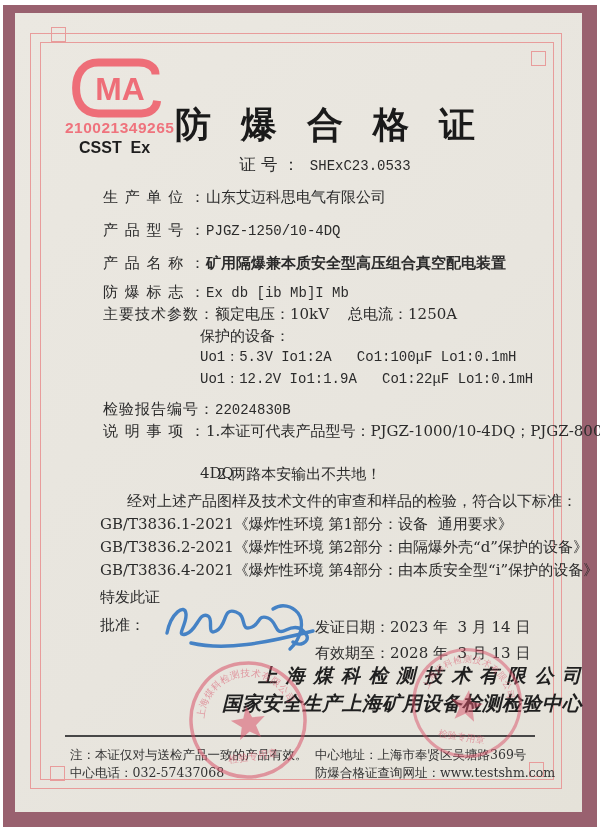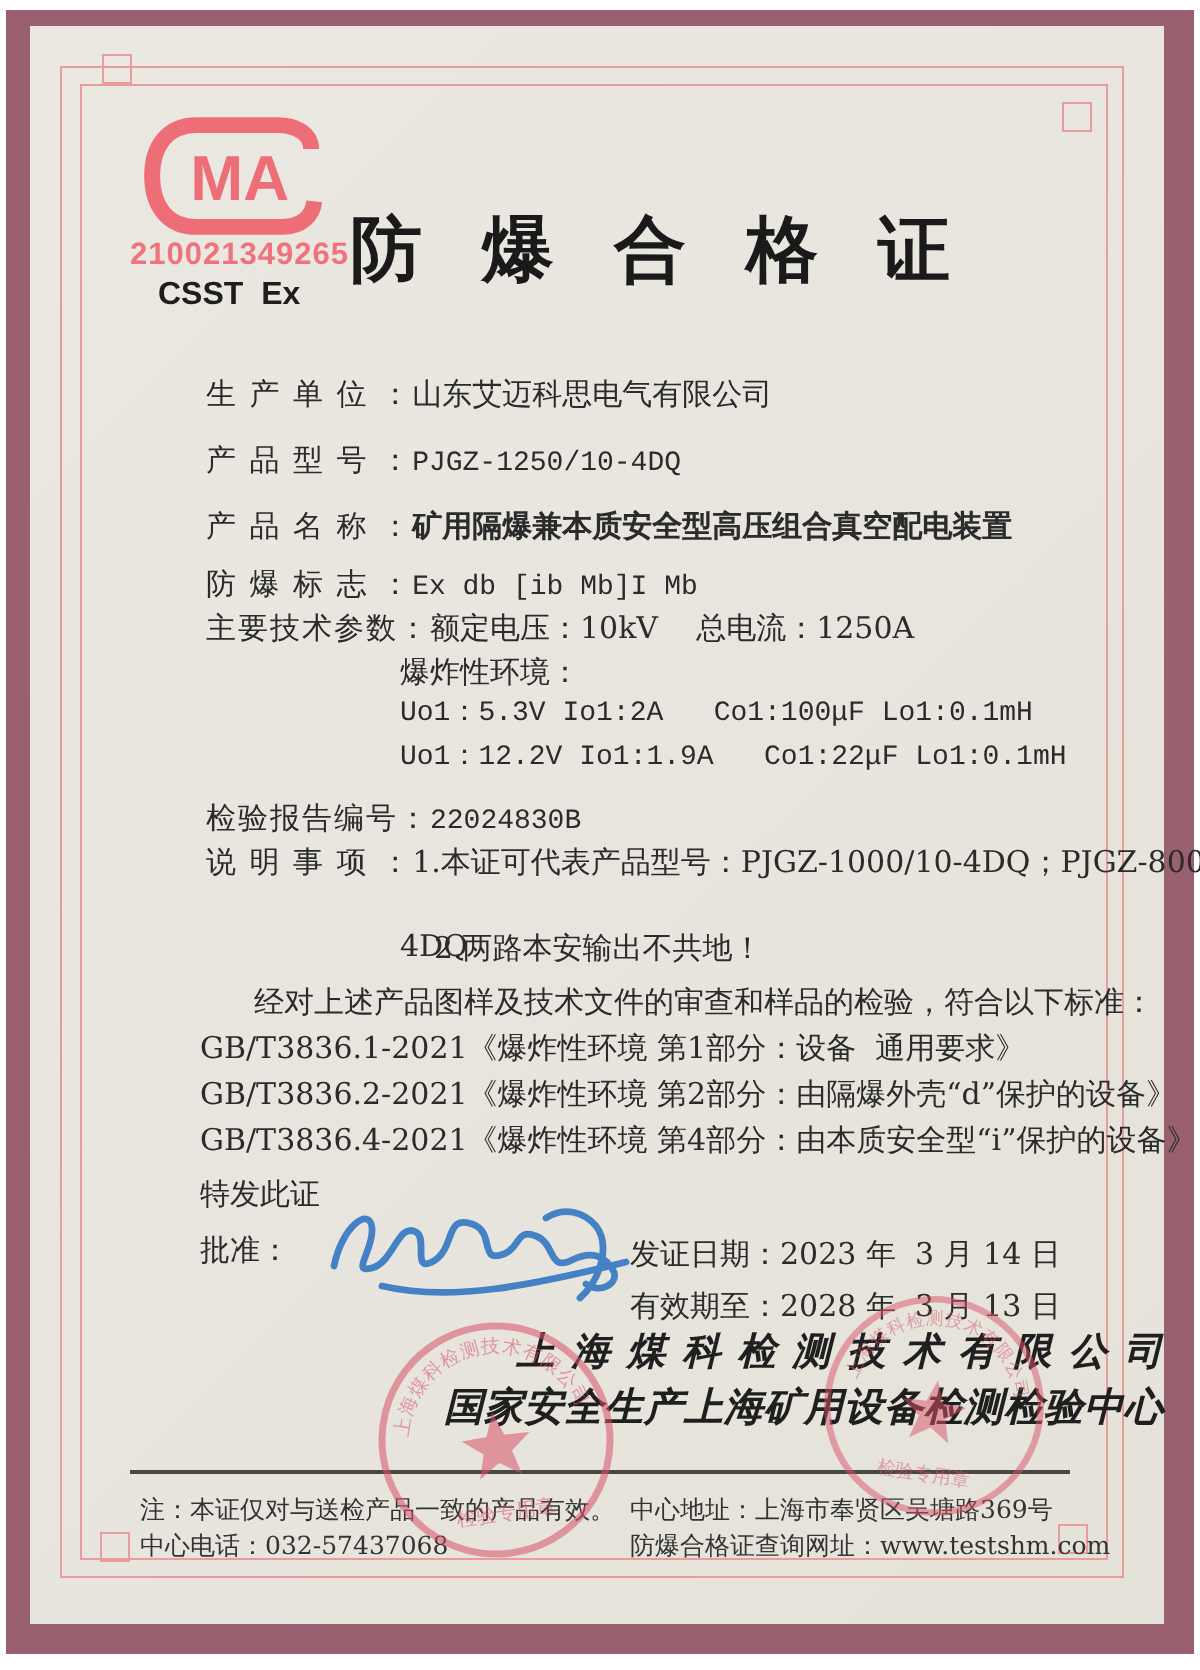--- a/index.html
+++ b/index.html
@@ -43,31 +43,32 @@
     <div class="csq" style="left:514px;top:749px;"></div>
 
     <svg style="position:absolute;left:53px;top:44px;" width="102" height="62" viewBox="0 0 120 78">
       <path d="M106 22 C106 12 96 7 85 7 L34 7 C15 7 6 21 6 39 C6 57 15 71 34 71 L88 71 C100 71 107 64 108 55" fill="none" stroke="#ee6e78" stroke-width="10"></path>
       <text x="30" y="54" font-family="Liberation Sans, DejaVu Sans, sans-serif" font-size="40" font-weight="800" fill="#ee6e78">MA</text>
     </svg>
     <div class="cma-num">210021349265</div>
     <div class="csst">CSST  Ex</div>
 
     <div class="title">防爆合格证</div>
+    <div class="certno"><span>证 号 ：</span>  <span class="mono">SHExC23.0533</span></div>
 
     <div class="row" style="left:88px;top:175px;"><span class="lab">生 产 单 位 ：</span><span>山东艾迈科思电气有限公司</span></div>
 
     <div class="row" style="left:88px;top:208px;"><span class="lab">产 品 型 号 ：</span><span class="mono">PJGZ-1250/10-4DQ</span></div>
 
     <div class="row" style="left:88px;top:270px;"><span class="lab">防 爆 标 志 ：</span><span class="mono">Ex db [ib Mb]I Mb</span></div>
 
     <div class="row" style="left:88px;top:241px;"><span class="lab">产 品 名 称 ：</span><span class="bold">矿用隔爆兼本质安全型高压组合真空配电装置</span></div>
 
     <div class="row" style="left:88px;top:292px;"><span class="lab">主要技术参数：</span><span>额定电压：10kV    总电流：1250A</span></div>
-    <div class="row" style="left:185px;top:314px;">爆炸性环境：</div>
+    <div class="row" style="left:185px;top:314px;">保护的设备：</div>
     <div class="row mono" style="left:185px;top:336px;">Uo1：5.3V Io1:2A   Co1:100μF Lo1:0.1mH</div>
     <div class="row mono" style="left:185px;top:358px;">Uo1：12.2V Io1:1.9A   Co1:22μF Lo1:0.1mH</div>
 
     <div class="row" style="left:88px;top:387px;"><span class="lab">检验报告编号：</span><span class="mono">22024830B</span></div>
 
     <div class="row" style="left:88px;top:409px;"><span class="lab">说 明 事 项 ：</span><span>1.本证可代表产品型号：PJGZ-1000/10-4DQ；PJGZ-800/10-</span></div>
     <div class="row" style="left:185px;top:431px;margin-top:20px;">4DQ</div>
     <div class="row" style="left:185px;top:452px;margin-left:17px;">2.两路本安输出不共地！</div>
 
     <div class="para" style="left:112px;top:479px;">经对上述产品图样及技术文件的审查和样品的检验，符合以下标准：</div>

